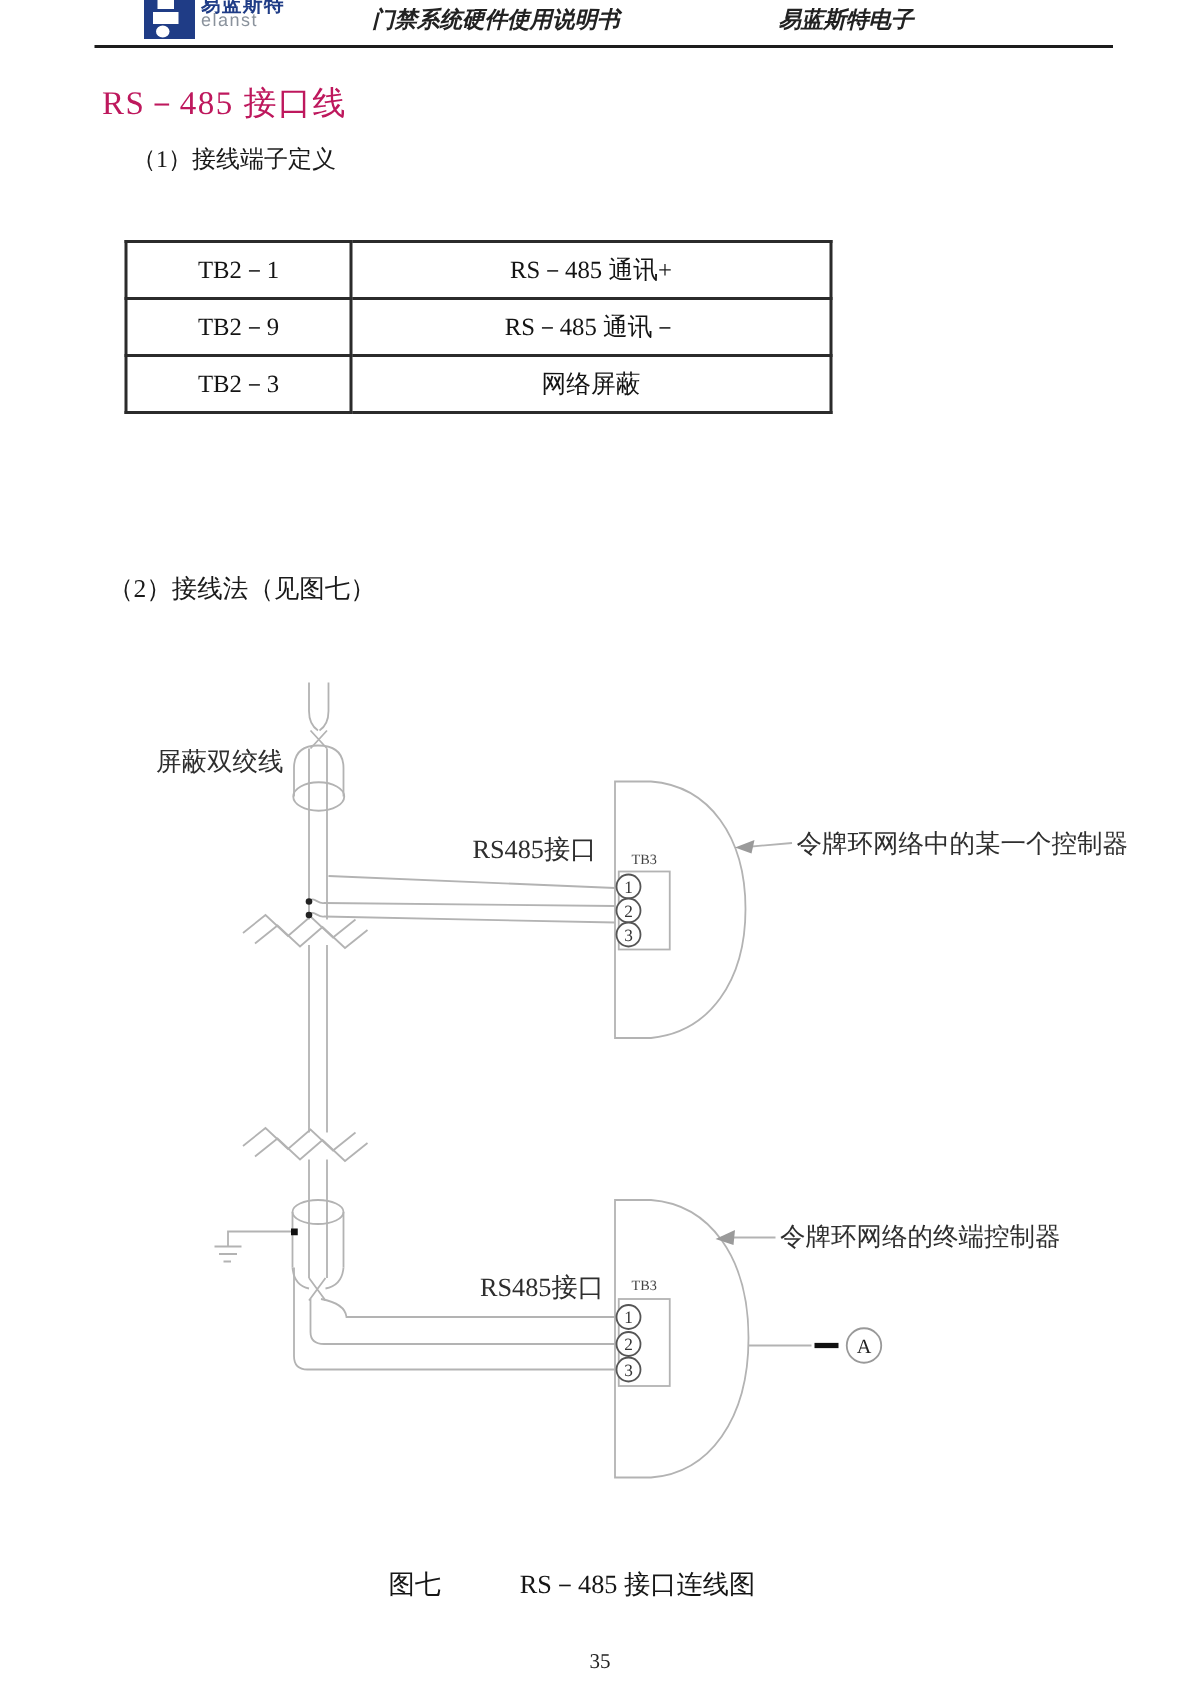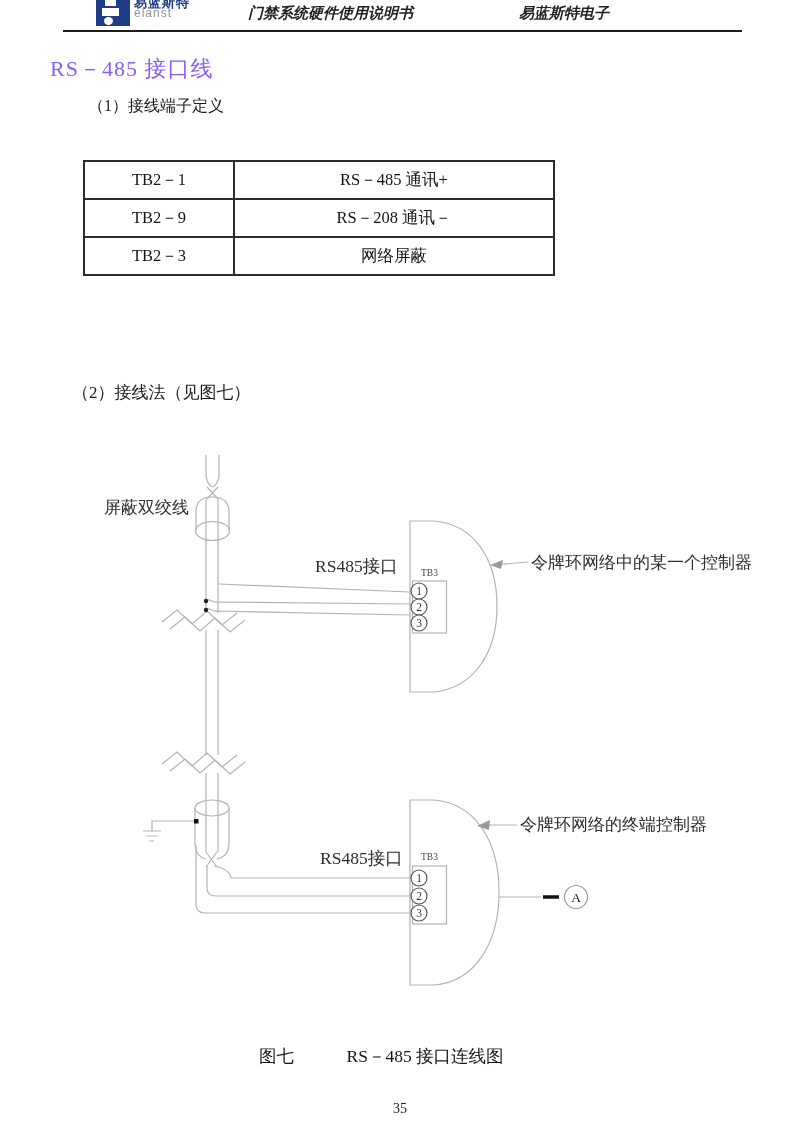--- a/index.html
+++ b/index.html
@@ -15,21 +15,21 @@
   .logo-square .w1{position:absolute;left:9px;top:5px;width:11px;height:8px;background:#fff;}
   .logo-square .w2{position:absolute;left:6px;top:15px;width:17px;height:8px;background:#fff;}
   .logo-square .w3{position:absolute;left:8px;top:24px;width:9px;height:8px;background:#fff;border-radius:50%;}
   .logo-cn{position:absolute;left:38px;top:1px;font-family:"Liberation Sans","DejaVu Sans",sans-serif;
     font-weight:bold;font-size:13px;color:#1f3c86;letter-spacing:1px;white-space:nowrap;}
   .logo-en{position:absolute;left:38px;top:13px;font-family:"Liberation Sans","DejaVu Sans",sans-serif;
     font-size:12px;color:#8a929c;letter-spacing:1px;}
   .hdr-title{position:absolute;left:248px;top:4px;font-size:15px;font-style:italic;font-weight:bold;color:#222;}
   .hdr-company{position:absolute;left:519px;top:4px;font-size:15px;font-style:italic;font-weight:bold;color:#222;}
   
-  .doc-title{position:absolute;left:50px;top:54px;font-size:22px;color:#8b5cf6;letter-spacing:1px;}
+  .doc-title{position:absolute;left:68px;top:54px;font-size:22px;color:#be185d;letter-spacing:1px;}
   .step1{position:absolute;left:88px;top:96px;font-size:16px;color:#1a1a1a;}
   .step2{position:absolute;left:72px;top:381px;font-size:17px;color:#1a1a1a;}
   
   table.tdef{position:absolute;left:83px;top:160px;border-collapse:collapse;table-layout:fixed;}
   table.tdef td{border:2px solid #2b2b2b;height:34px;text-align:center;vertical-align:middle;
     font-size:16.5px;color:#141414;white-space:pre;}
   td.c1{width:146px;} td.c2{width:316px;}
   
   svg.diag{position:absolute;left:0;top:0;pointer-events:none;}
   .diag text{font-family:"Liberation Serif","DejaVu Serif",serif;}
@@ -61,21 +61,21 @@
   <div class="step1">（1）接线端子定义</div>
 
   <table class="tdef">
     <tbody>
       <tr>
         <td class="c1">TB2－1</td>
         <td class="c2">RS－485 通讯+</td>
       </tr>
       <tr>
         <td class="c1">TB2－9</td>
-        <td class="c2">RS－208 通讯－</td>
+        <td class="c2">RS－485 通讯－</td>
       </tr>
       <tr>
         <td class="c1">TB2－3</td>
         <td class="c2">网络屏蔽</td>
       </tr>
     </tbody>
   </table>
 
   <div class="step2">（2）接线法（见图七）</div>
 

